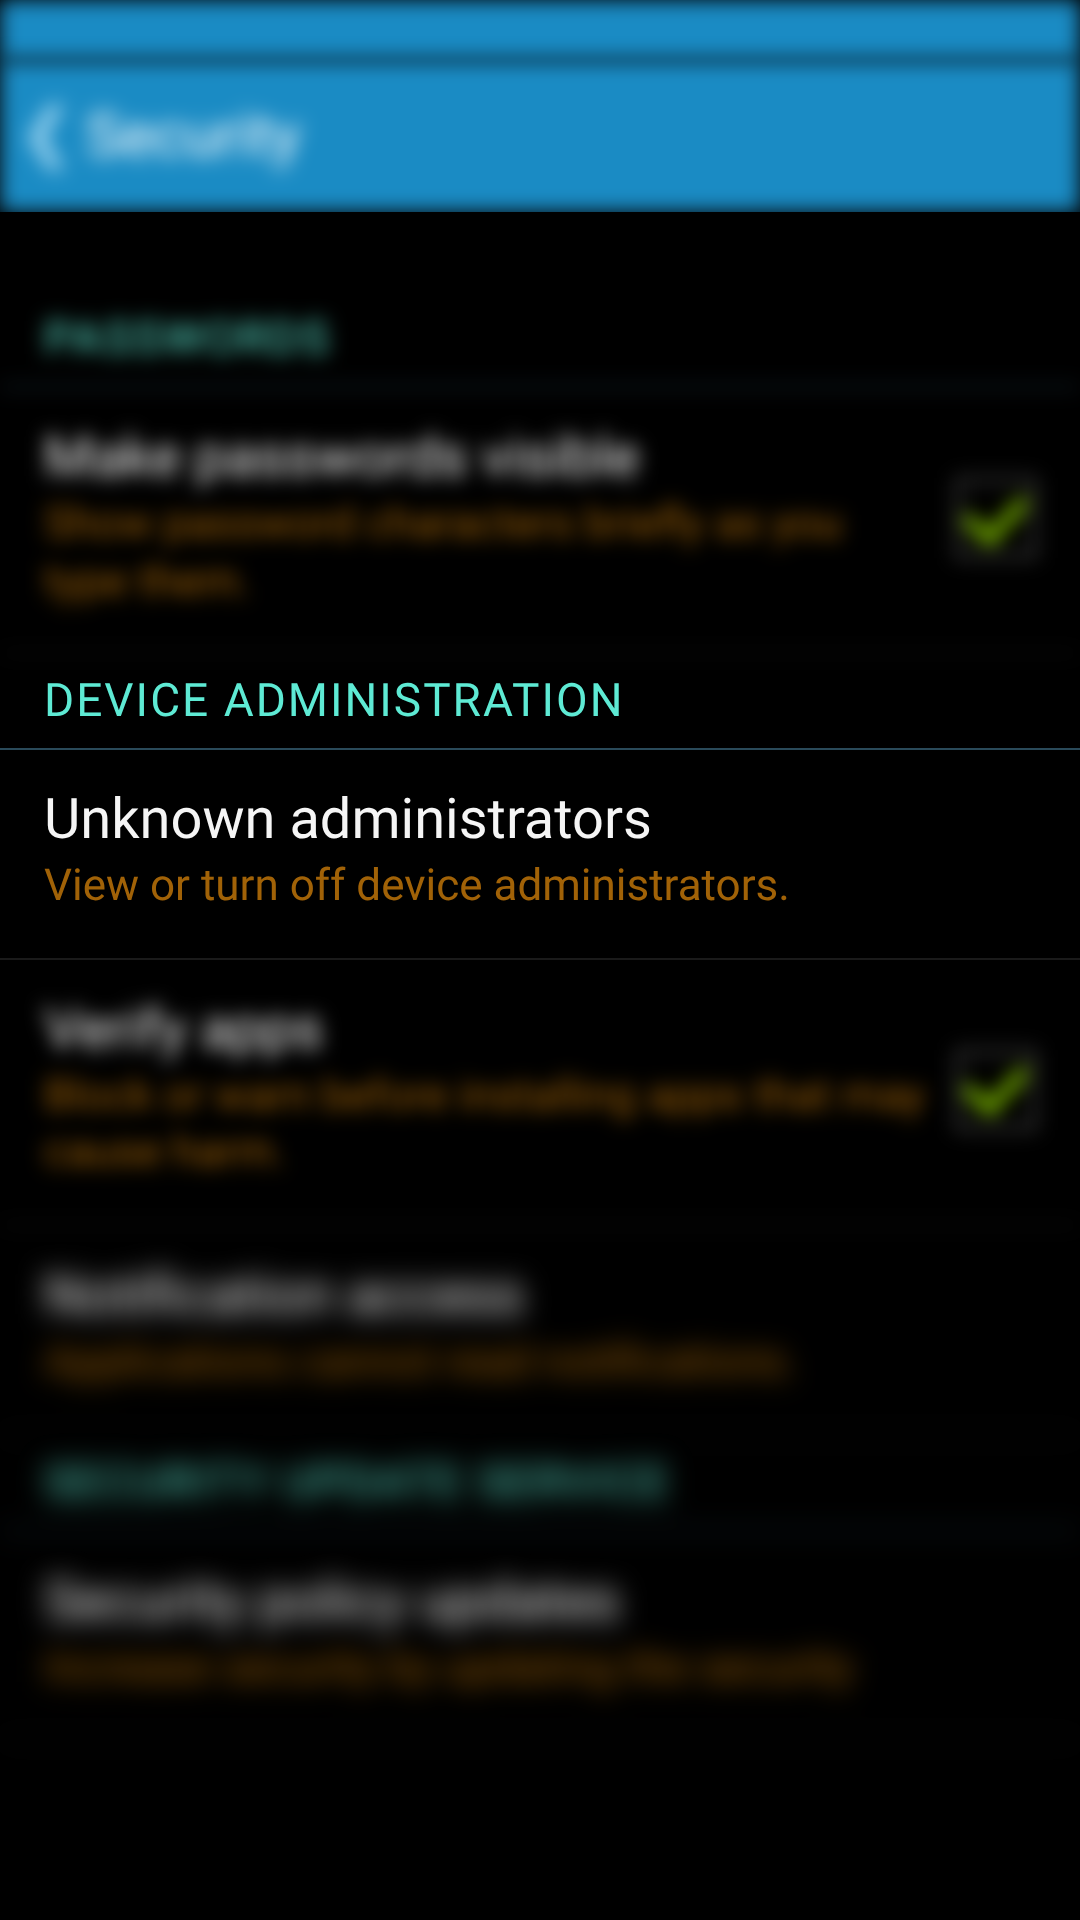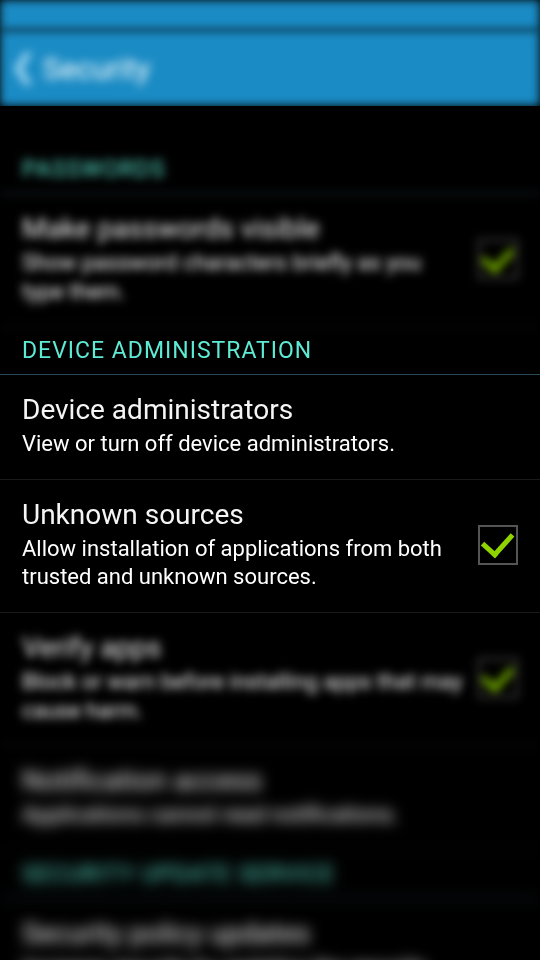--- a/index.html
+++ b/index.html
@@ -65,21 +65,21 @@
       flex: 1;
       padding-right: 12px;
     }
     .item-title {
       color: #f5f5f5;
       font-size: 28px;
       font-weight: 400;
       margin-bottom: 4px;
     }
     .item-desc {
-      color: #ffffff;
+      color: #a16207;
       font-size: 22px;
       font-weight: 400;
       line-height: 1.3;
     }
     .checkbox {
       width: 40px;
       height: 40px;
       border: 2px solid #555;
       background: #000;
       display: flex;
@@ -122,32 +122,25 @@
       <div class="item-title">Make passwords visible</div>
       <div class="item-desc">Show password characters briefly as you type them.</div>
     </div>
     <div class="checkbox checked"></div>
   </div>
 
   <div class="section-header">DEVICE ADMINISTRATION</div>
 
   <div class="list-item">
     <div class="item-text">
-      <div class="item-title">Device administrators</div>
+      <div class="item-title">Unknown administrators</div>
       <div class="item-desc">View or turn off device administrators.</div>
     </div>
   </div>
 
-  <div class="list-item">
-    <div class="item-text">
-      <div class="item-title">Unknown sources</div>
-      <div class="item-desc">Allow installation of applications from both trusted and unknown sources.</div>
-    </div>
-    <div class="checkbox checked"></div>
-  </div>
 
   <div class="list-item blurred">
     <div class="item-text">
       <div class="item-title">Verify apps</div>
       <div class="item-desc">Block or warn before installing apps that may cause harm.</div>
     </div>
     <div class="checkbox checked"></div>
   </div>
 
   <div class="list-item blurred-heavy">

